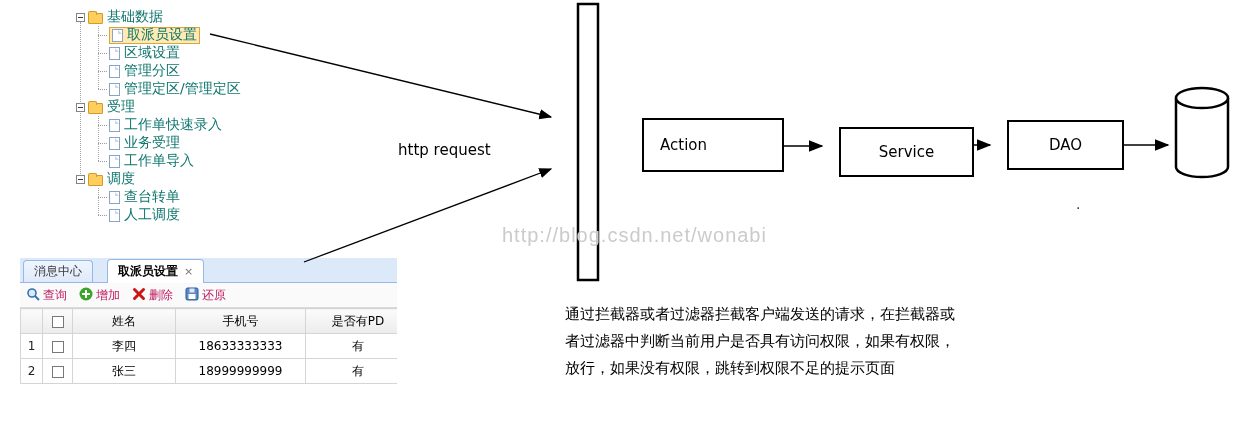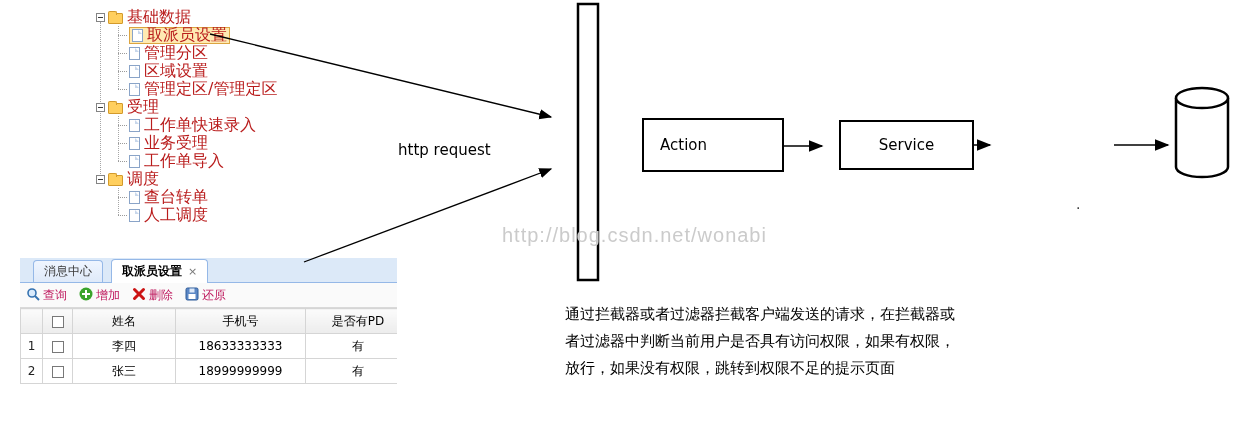--- a/index.html
+++ b/index.html
@@ -1,42 +1,42 @@
 <!DOCTYPE html>
 <html><head>
 <meta charset="utf-8">
 <style>
   * { box-sizing: border-box; margin: 0; padding: 0; }
   html,body { background:#fff; }
   body { font-family:"DejaVu Sans","Liberation Sans",sans-serif; }
   .canvas { position:relative; width:1260px; height:434px; background:#fff; overflow:hidden; }
 
   
-  .tree { position:absolute; left:96px; top:8px; width:220px; font-size:16px; color:#b91c1c; }
+  .tree { position:absolute; left:76px; top:8px; width:220px; font-size:14px; color:#0f766e; }
   .tree-row { display:flex; align-items:center; height:18px; cursor:default; position:relative; }
   .tree-row.child { padding-left:22px; }
   .toggle { width:9px; height:9px; border:1px solid #848484; background:#fff; display:inline-flex;
             align-items:center; justify-content:center; flex:0 0 9px; margin-right:3px; }
   .minus { width:5px; height:1px; background:#3a3a3a; }
   .folder { width:15px; height:11px; background:#ffcf5e; border:1px solid #d39a2b; border-radius:1px;
             position:relative; flex:0 0 15px; margin-right:4px; margin-top:2px; }
   .folder::before { content:""; position:absolute; top:-3px; left:-1px; width:7px; height:3px;
             background:#ffcf5e; border:1px solid #d39a2b; border-bottom:none; border-radius:2px 2px 0 0; }
   .stub { width:9px; border-top:1px dotted #9a9a9a; flex:0 0 9px; margin-right:2px; }
   .doc { width:11px; height:13px; background:#fff; border:1px solid #8aa4c8; position:relative;
          flex:0 0 11px; margin-right:4px; }
   .doc::after { content:""; position:absolute; top:0; right:0; width:0; height:0;
          border-left:4px solid #c9d8ec; border-top:4px solid #fff; }
   .selwrap { display:flex; align-items:center; background:#ffeab2; border:1px solid #dba440; padding:0 2px; height:17px; }
   .guide { position:absolute; border-left:1px dotted #a6a6a6; width:0; }
 
   
   .panel { position:absolute; left:20px; top:258px; width:377px; height:134px; overflow:hidden; background:#fff; }
   .tabs { height:25px; background:#dce9f8; border-bottom:1px solid #95b8e7; display:flex;
-          align-items:flex-end; padding-left:13px; gap:8px; }
+          align-items:flex-end; padding-left:3px; gap:14px; }
   .tab { height:22px; display:flex; align-items:center; padding:0 10px; font-size:12px;
          border:1px solid #95b8e7; border-bottom:none; border-radius:4px 4px 0 0;
          background:linear-gradient(#eff5ff,#dfeaf9); color:#3a3a3a; cursor:pointer; }
   .tab.active { background:#fff; font-weight:bold; color:#000; position:relative; top:1px; height:24px; }
   .tab-close { margin-left:6px; font-size:11px; color:#777; font-weight:normal; cursor:pointer; }
   .toolbar { height:25px; background:#fafafa; border-bottom:1px solid #d9d9d9; display:flex;
              align-items:center; padding-left:6px; gap:12px; }
   .tbtn { display:flex; align-items:center; gap:3px; font-size:12px; color:#be185d; cursor:pointer; }
   .grid { border-collapse:collapse; table-layout:fixed; width:390px; font-size:12px; }
   .grid th, .grid td { border:1px solid #d5d5d5; height:25px; padding:0; text-align:center;
@@ -78,26 +78,26 @@
     <div class="tree-row child">
       <span class="stub"></span>
       <span class="selwrap">
         <span class="doc"></span>
         <span>取派员设置</span>
       </span>
     </div>
     <div class="tree-row child">
       <span class="stub"></span>
       <span class="doc"></span>
+      <span>区域设置</span>
+    </div>
+    <div class="tree-row child">
+      <span class="stub"></span>
+      <span class="doc"></span>
       <span>管理分区</span>
-    </div>
-    <div class="tree-row child">
-      <span class="stub"></span>
-      <span class="doc"></span>
-      <span>区域设置</span>
     </div>
     <div class="tree-row child">
       <span class="stub"></span>
       <span class="doc"></span>
       <span>管理定区/管理定区</span>
     </div>
     <div class="tree-row root">
       <span class="toggle">
           <span class="minus"></span>
         </span>
@@ -231,22 +231,25 @@
 
     <path d="M1176,98 L1176,167 A26,10 0 0 0 1228,167 L1228,98" fill="#fff" stroke="#000" stroke-width="2.5"></path>
     <ellipse cx="1202" cy="98" rx="26" ry="10" fill="#fff" stroke="#000" stroke-width="2.5"></ellipse>
   </svg>
 
   <div class="http-label">http request</div>
 
   <div class="dbox" style="left:630px; top:118px; width:142px; height:54px; padding-left:16px;">
     <span>Action</span>
   </div>
-  <div class="dbox centered" style="left:827px; top:120px; width:135px; height:50px;">
+  <div class="dbox centered" style="left:827px; top:127px; width:135px; height:50px;">
     <span>Service</span>
+  </div>
+  <div class="dbox centered" style="left:995px; top:120px; width:117px; height:50px;">
+    <span>DAO</span>
   </div>
 
   <div class="watermark">http://blog.csdn.net/wonabi</div>
   <div class="stray-dot">.</div>
 
   <div class="desc">
     <div>通过拦截器或者过滤器拦截客户端发送的请求，在拦截器或</div>
     <div>者过滤器中判断当前用户是否具有访问权限，如果有权限，</div>
     <div>放行，如果没有权限，跳转到权限不足的提示页面</div>
   </div>

